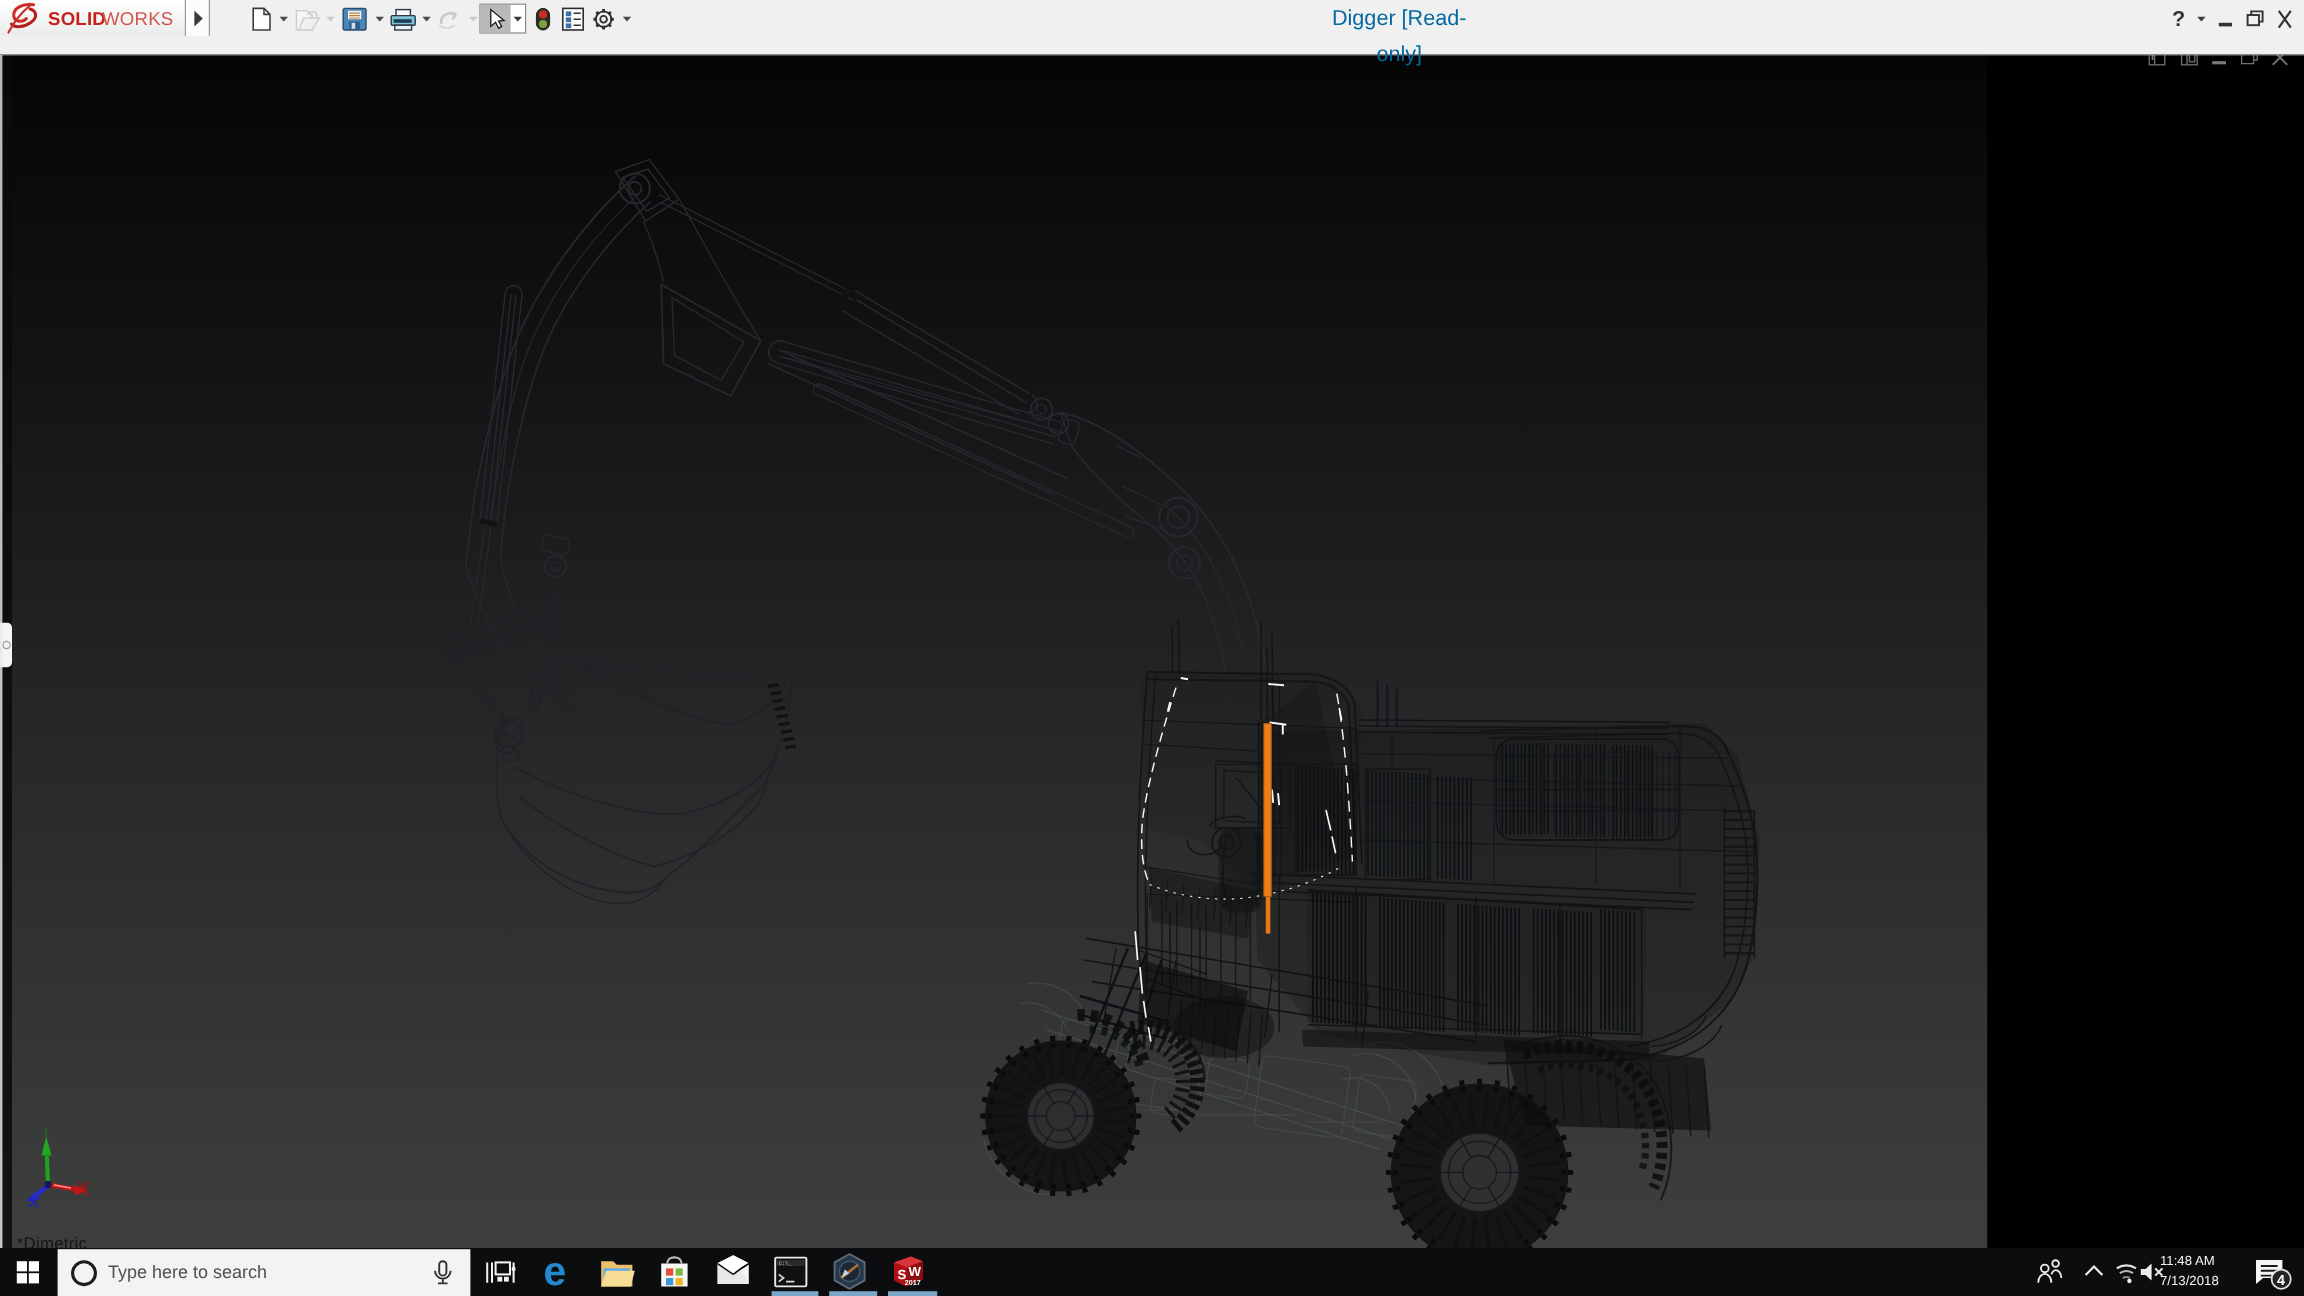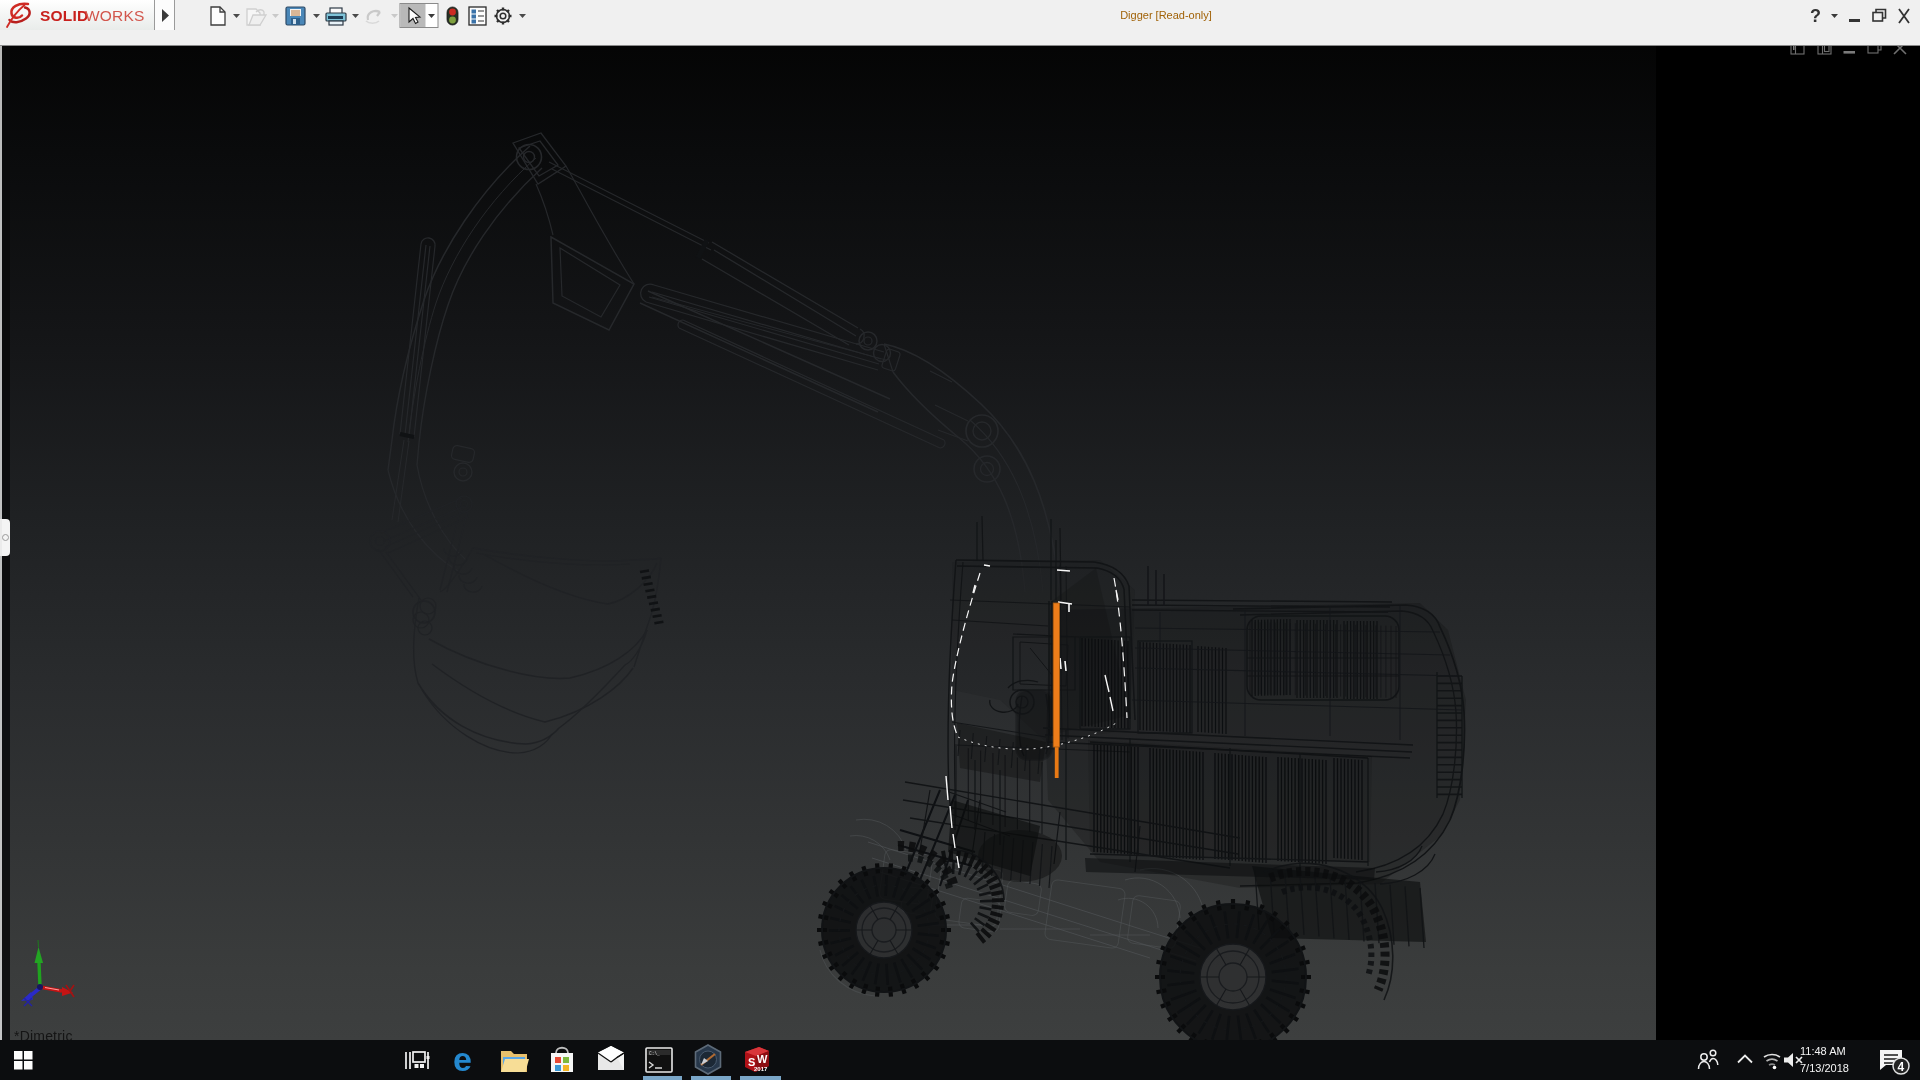--- a/index.html
+++ b/index.html
@@ -1,19 +1,19 @@
 <!DOCTYPE html>
 <html><head><meta charset="utf-8"><style>
 *{margin:0;padding:0;box-sizing:border-box}
 html,body{width:1920px;height:1080px;overflow:hidden;background:#000;font-family:"Liberation Sans",sans-serif}
 #titlebar{position:absolute;left:0;top:0;width:1920px;height:46px;background:#f0f0f0;border-bottom:1px solid #8a8a8a}
 #logoarea{position:absolute;left:0;top:0;width:155px;height:30px;background:linear-gradient(180deg,#ffffff,#e9ecea);border-right:1px solid #9a9a9a}
 #expbtn{position:absolute;left:155px;top:0;width:20px;height:30px;background:#fcfcfc;border-right:1px solid #9a9a9a}
 #tools{position:absolute;left:176px;top:0}
-#wintitle{position:absolute;left:1100px;top:0;width:132px;height:31px;line-height:30px;text-align:center;font-size:11px;color:#a16207}
+#wintitle{position:absolute;left:1100px;top:0;width:132px;height:31px;line-height:30px;text-align:center;font-size:18px;color:#0369a1}
 #titctl{position:absolute;left:1790px;top:0}
 #viewport{position:absolute;left:0;top:31px;width:1656px;height:1009px;background:linear-gradient(180deg,#040404 0%,#0a0b0c 12%,#141517 30%,#1f2123 48%,#292b2d 64%,#323435 80%,#3a3c3c 93%,#3d3f3f 100%)}
 #scene{position:absolute;left:0;top:0}
 #lefttab{position:absolute;left:0;top:488px;width:10px;height:37px;background:#f4f4f4;border-radius:0 4px 4px 0}
 #lefttab:after{content:"";position:absolute;left:2px;top:15px;width:5px;height:5px;border:1px solid #9a9a9a;border-radius:50%}
 #leftedge{position:absolute;left:0;top:0;width:2px;height:1009px;background:#e9e9e9;opacity:0.8}
 #leftcol{position:absolute;left:2px;top:0;width:8px;height:1009px;background:#0a0b0c;opacity:0.85}
 #dimetric{position:absolute;left:14px;top:997px;font-size:14px;color:#141414;letter-spacing:0.2px}
 #taskbar{position:absolute;left:0;top:1040px;width:1920px;height:40px;background:#0c0d0f}
 .tb{position:absolute;top:0}
@@ -337,20 +337,30 @@
 
 <div id="taskbar">
  <svg width="40" height="40" viewBox="0 0 40 40" class="tb" style="left:4px">
    <g fill="#fdfdfd">
         <rect x="10" y="11" width="8.5" height="8.5"></rect>
         <rect x="20" y="11" width="8.5" height="8.5"></rect>
         <rect x="10" y="21" width="8.5" height="8.5"></rect>
         <rect x="20" y="21" width="8.5" height="8.5"></rect>
       </g>
  </svg>
+ <div id="searchbox">
+   <svg width="26" height="26" viewBox="0 0 26 26" style="position:absolute;left:9px;top:7px">
+     <circle cx="13" cy="13" r="9.5" fill="none" stroke="#1c1c1c" stroke-width="2.6"></circle>
+   </svg>
+   <span>Type here to search</span>
+   <svg width="22" height="24" viewBox="0 0 22 24" style="position:absolute;right:12px;top:8px">
+     <rect x="8" y="2" width="6" height="12" rx="3" fill="none" stroke="#333" stroke-width="1.6"></rect>
+     <path d="M4.5,10 a6.5,6.5 0 0 0 13,0 M11,16.5 v4 M7,20.5 h8" fill="none" stroke="#333" stroke-width="1.6"></path>
+   </svg>
+ </div>
  <svg class="tb" style="left:397px" width="40" height="40" viewBox="0 0 40 40">
    <g stroke="#f2f2f2" stroke-width="1.7" fill="none">
      <path d="M9,12 v17 M13,12 v17"></path>
      <rect x="16" y="12" width="12" height="10"></rect>
      <path d="M31,12 v17"></path>
    </g>
    <g fill="#f2f2f2">
         <rect x="17.5" y="24" width="4" height="4"></rect>
         <rect x="23" y="24" width="4" height="4"></rect>
         <rect x="29.5" y="16" width="3" height="3"></rect>

